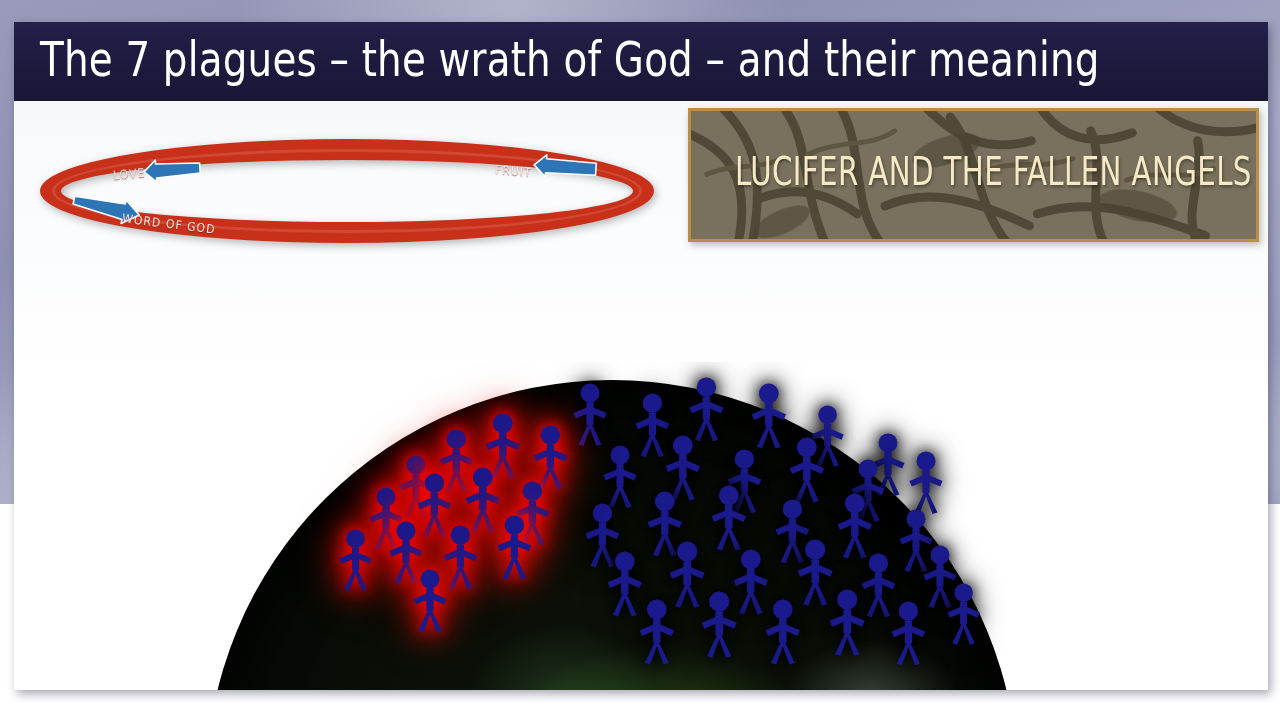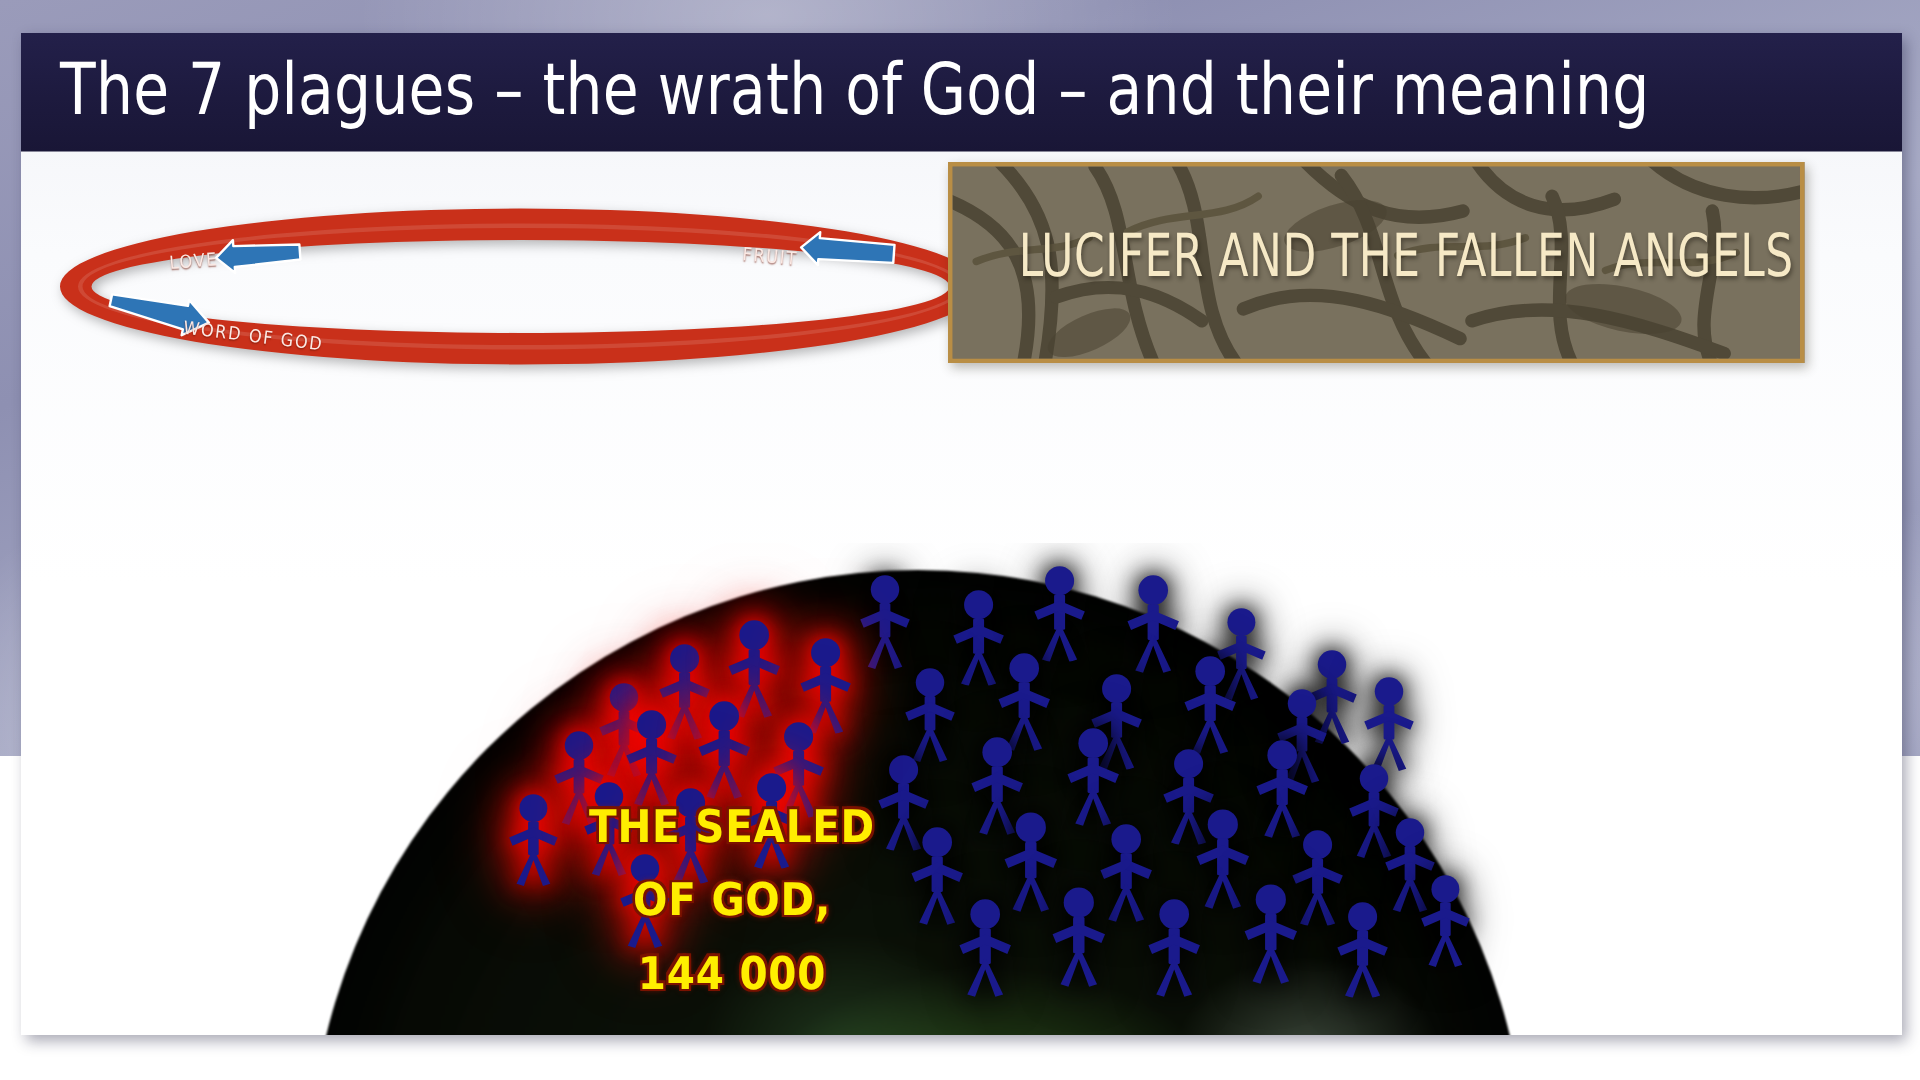--- a/index.html
+++ b/index.html
@@ -127,21 +127,21 @@
   #label-word      { left: 92px;  top: 99px; transform: rotate(7deg); }
 
   .arrow-svg { position: absolute; overflow: visible; }
   #arrow-love { left: 110px; top: 41px; }
   #arrow-fruit { left: 500px; top: 38px; }
   #arrow-word { left: 40px; top: 78px; }
 
   
   #lucifer-banner {
     position: absolute;
-    left: 618px;
+    left: 674px;
     top: 86px;
     width: 571px;
     height: 134px;
     border: 3px solid #b98e45;
     background: #7a715e;
     overflow: hidden;
     box-shadow: 2px 3px 7px rgba(40,35,20,.30);
   }
   #banner-texture {
     position: absolute;
@@ -676,20 +676,15 @@
             <svg viewBox="0 0 40 64">
               <circle cx="20" cy="11" r="9.5" fill="#1a1a8c"></circle>
               <rect x="16.4" y="20" width="7.2" height="23" rx="1" fill="#1a1a8c"></rect>
               <path d="M20 24 L3.5 31 L5.8 36.5 L20 30.5 L34.2 36.5 L36.5 31 Z" fill="#1a1a8c"></path>
               <path d="M19.2 40 L8.5 62.5 L13.5 64 L20 46.5 L26.5 64 L31.5 62.5 L20.8 40 Z" fill="#1a1a8c"></path>
             </svg>
           </div>
         </div>
     </div>
 
-    <div id="sealed-caption">
-      <div>THE SEALED</div>
-      <div>OF GOD,</div>
-      <div>144 000</div>
-    </div>
 
   </div>
 </div>
 
 </body></html>

